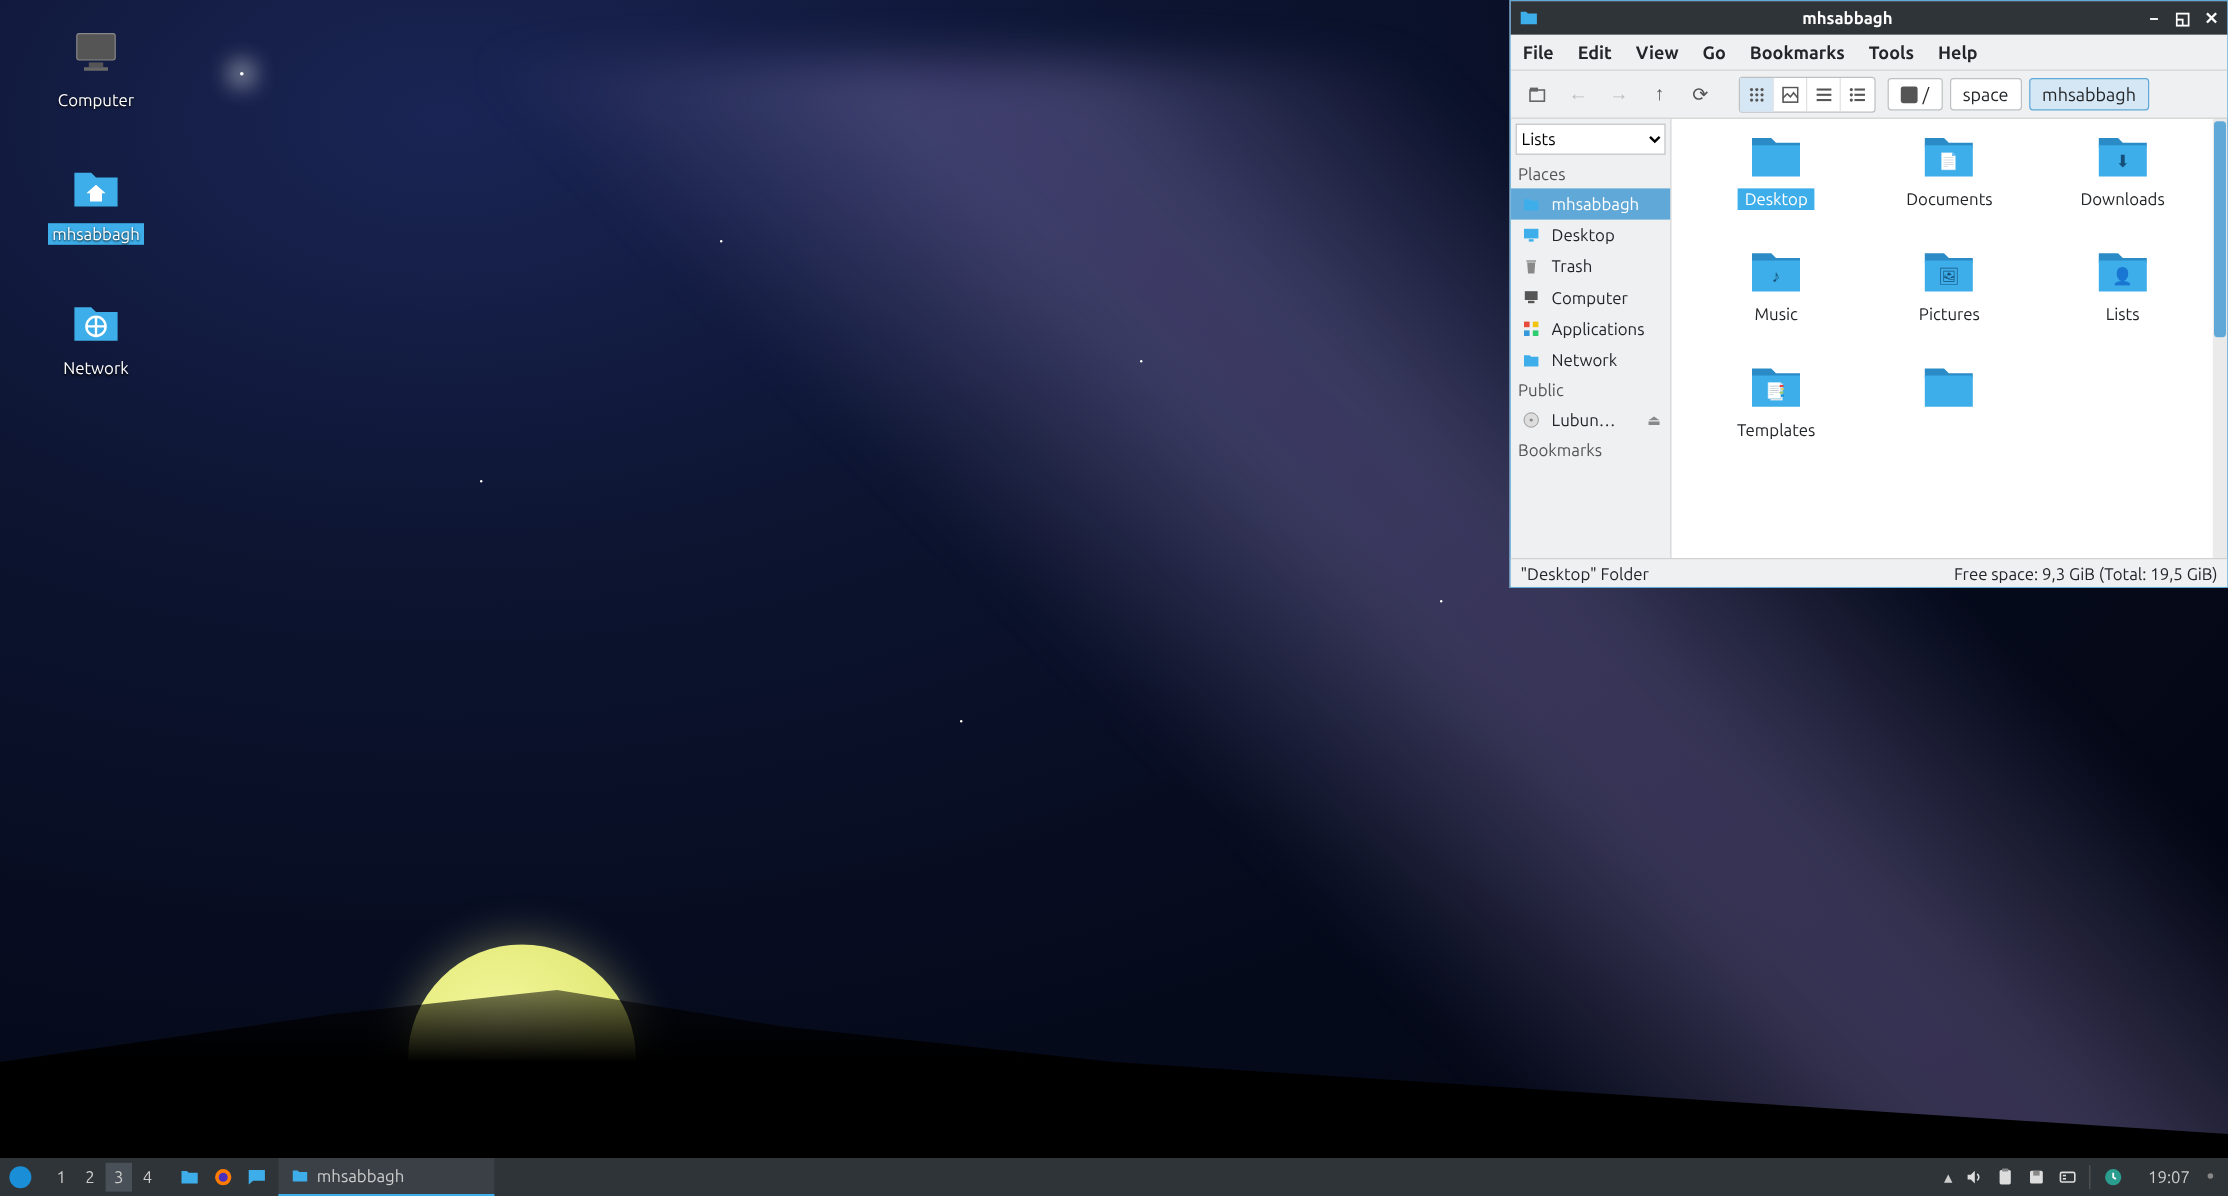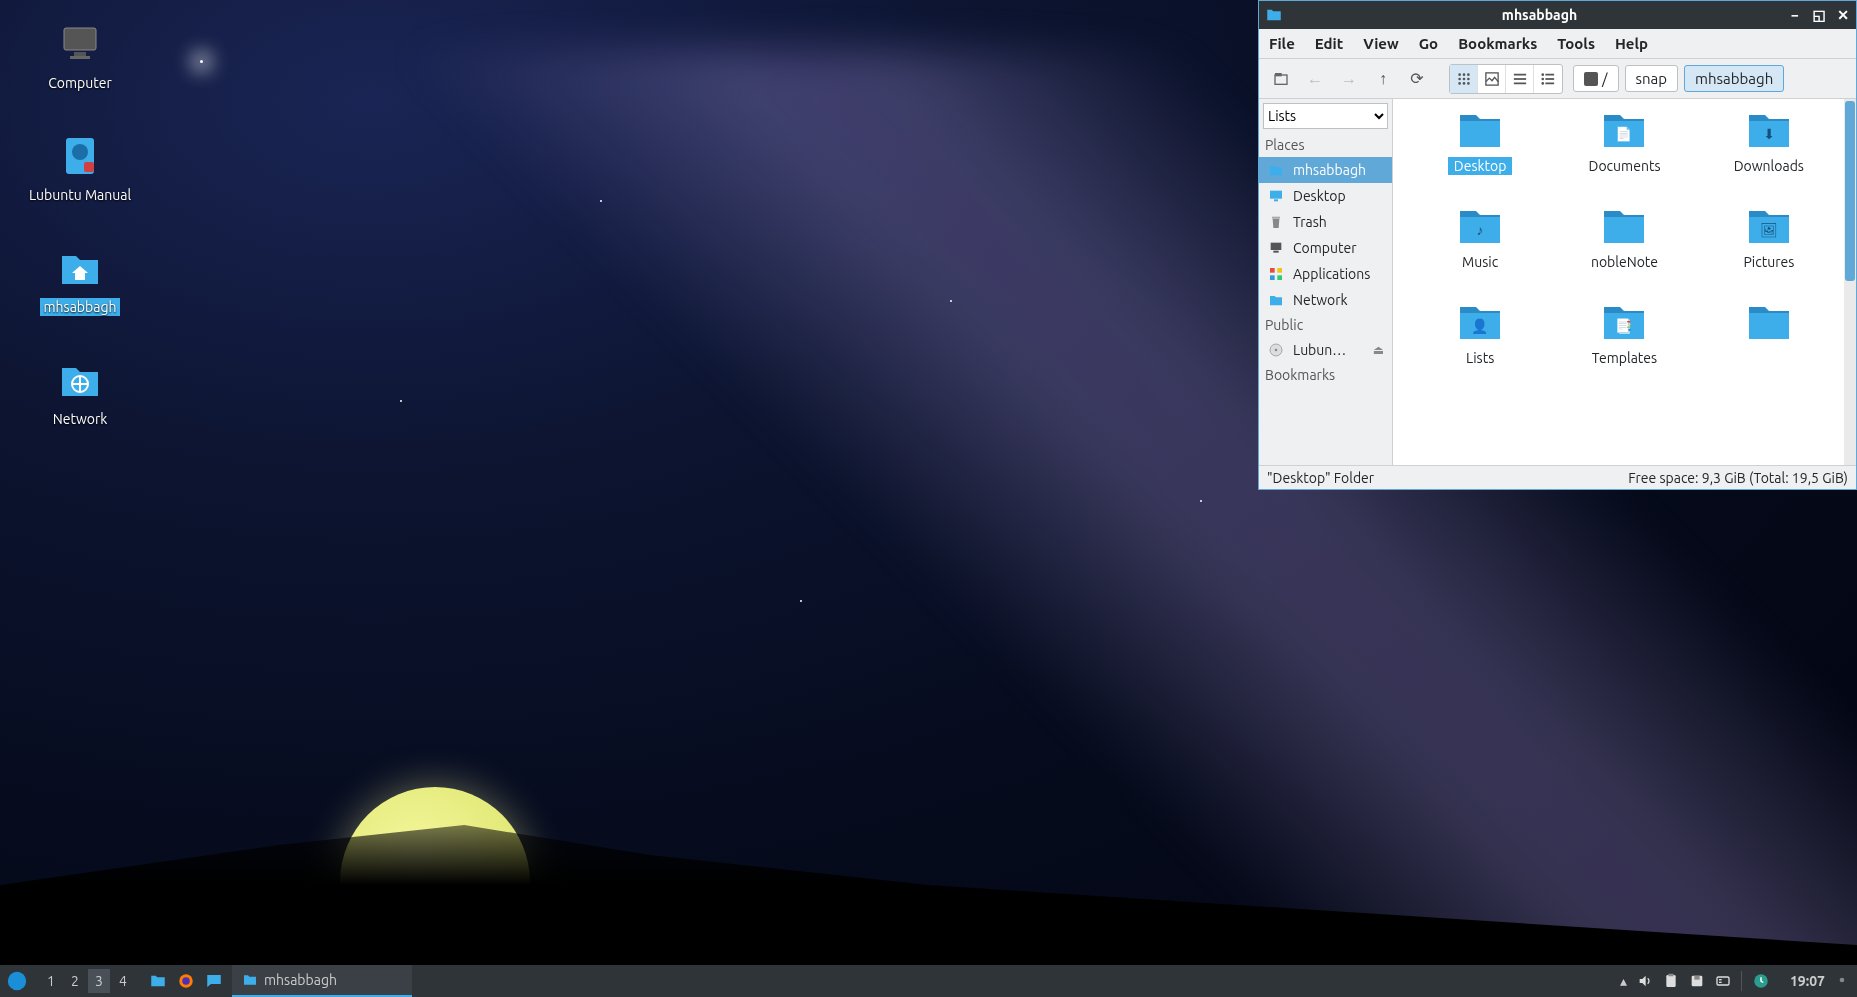--- a/index.html
+++ b/index.html
@@ -98,21 +98,21 @@
   .taskbar .ws { display: flex; gap: 2px; margin: 0 6px; }
   .taskbar .ws .wsb { width: 22px; height: 24px; display: flex; align-items: center; justify-content: center; cursor: pointer; border: 1px solid transparent; }
   .taskbar .ws .wsb.active { background: #4a5057; }
   .taskbar .qicons { display: flex; gap: 4px; margin: 0 6px; }
   .taskbar .qicons .qi { width: 24px; height: 24px; display: flex; align-items: center; justify-content: center; cursor: pointer; }
   .taskbar .tasks { display: flex; align-items: center; height: 100%; }
   .taskbar .task { display: flex; align-items: center; gap: 6px; height: 100%; padding: 0 10px; background: #3a4046; border-bottom: 2px solid #3daee9; cursor: pointer; min-width: 180px; }
   .taskbar .spacer { flex: 1; }
   .taskbar .tray { display: flex; align-items: center; gap: 10px; padding: 0 10px; }
   .taskbar .tray .ti { cursor: pointer; display: flex; align-items: center; justify-content: center; }
-  .taskbar .clock { padding: 0 10px; font-weight: bold; }
+  .taskbar .clock { padding: 0 10px; }
 
   
 </style>
 </head>
 <body>
 
 <div class="milkyway"></div>
 <div class="moon"></div>
 <div class="hill"></div>
 <div class="star s1"></div>
@@ -125,30 +125,20 @@
 <div class="desktop-icons">
     <div class="dicon">
       <div class="ibox">
         <svg viewBox="0 0 48 48">
           <rect x="8" y="8" width="32" height="22" rx="2" fill="#555" stroke="#888"></rect>
           <rect x="18" y="32" width="12" height="4" fill="#555"></rect>
           <rect x="14" y="36" width="20" height="3" fill="#666"></rect>
         </svg>
       </div>
       <span class="label">Computer</span>
-    </div>
-    <div class="dicon">
-      <div class="ibox">
-        <svg viewBox="0 0 48 48">
-          <rect x="10" y="6" width="28" height="36" rx="3" fill="#3daee9"></rect>
-          <circle cx="24" cy="20" r="8" fill="#1a6fa8"></circle>
-          <rect x="28" y="30" width="10" height="10" fill="#d04040" rx="2"></rect>
-        </svg>
-      </div>
-      <span class="label">Lubuntu Manual</span>
     </div>
     <div class="dicon selhl">
       <div class="ibox">
         <svg viewBox="0 0 48 48">
           <path fill="#3daee9" d="M6 12h14l4 4h18v24H6z"></path>
           <path fill="#fff" d="M24 22l-8 7h3v7h10v-7h3z"></path>
         </svg>
       </div>
       <span class="label">mhsabbagh</span>
     </div>
@@ -235,21 +225,21 @@
             <circle cx="2" cy="13" r="1.5" fill="#555"></circle>
             <rect x="5" y="12" width="10" height="2" fill="#555"></rect>
           </svg>
       </span>
     </span>
     <span class="crumb">
       <span class="cbtn rootbtn">
           <span class="disk"></span>
           <span>/</span>
         </span>
-      <span class="cbtn">snap</span>
+      <span class="cbtn">space</span>
       <span class="cbtn active">mhsabbagh</span>
     </span>
   </div>
   <div class="fm-body">
     <div class="fm-side">
       <select>
         <option>Lists</option>
       </select>
       <div class="side-h">Places</div>
       <div id="side-places">
@@ -348,27 +338,20 @@
               </svg></div>
             <span class="flabel">Downloads</span>
           </div>
           <div class="fitem">
             <div class="ficon"><svg viewBox="0 0 48 42">
                 <path fill="#2b8bc7" d="M4 6h16l4 4h20v4H4z"></path>
                 <path fill="#3daee9" d="M4 12h40v26H4z"></path>
                 <text x="24" y="30" font-size="14" text-anchor="middle" fill="#15507a">♪</text>
               </svg></div>
             <span class="flabel">Music</span>
-          </div>
-          <div class="fitem">
-            <div class="ficon"><svg viewBox="0 0 48 42">
-                <path fill="#2b8bc7" d="M4 6h16l4 4h20v4H4z"></path>
-                <path fill="#3daee9" d="M4 12h40v26H4z"></path>
-              </svg></div>
-            <span class="flabel">nobleNote</span>
           </div>
           <div class="fitem">
             <div class="ficon"><svg viewBox="0 0 48 42">
                 <path fill="#2b8bc7" d="M4 6h16l4 4h20v4H4z"></path>
                 <path fill="#3daee9" d="M4 12h40v26H4z"></path>
                 <text x="24" y="30" font-size="14" text-anchor="middle" fill="#15507a">🖼</text>
               </svg></div>
             <span class="flabel">Pictures</span>
           </div>
           <div class="fitem">

